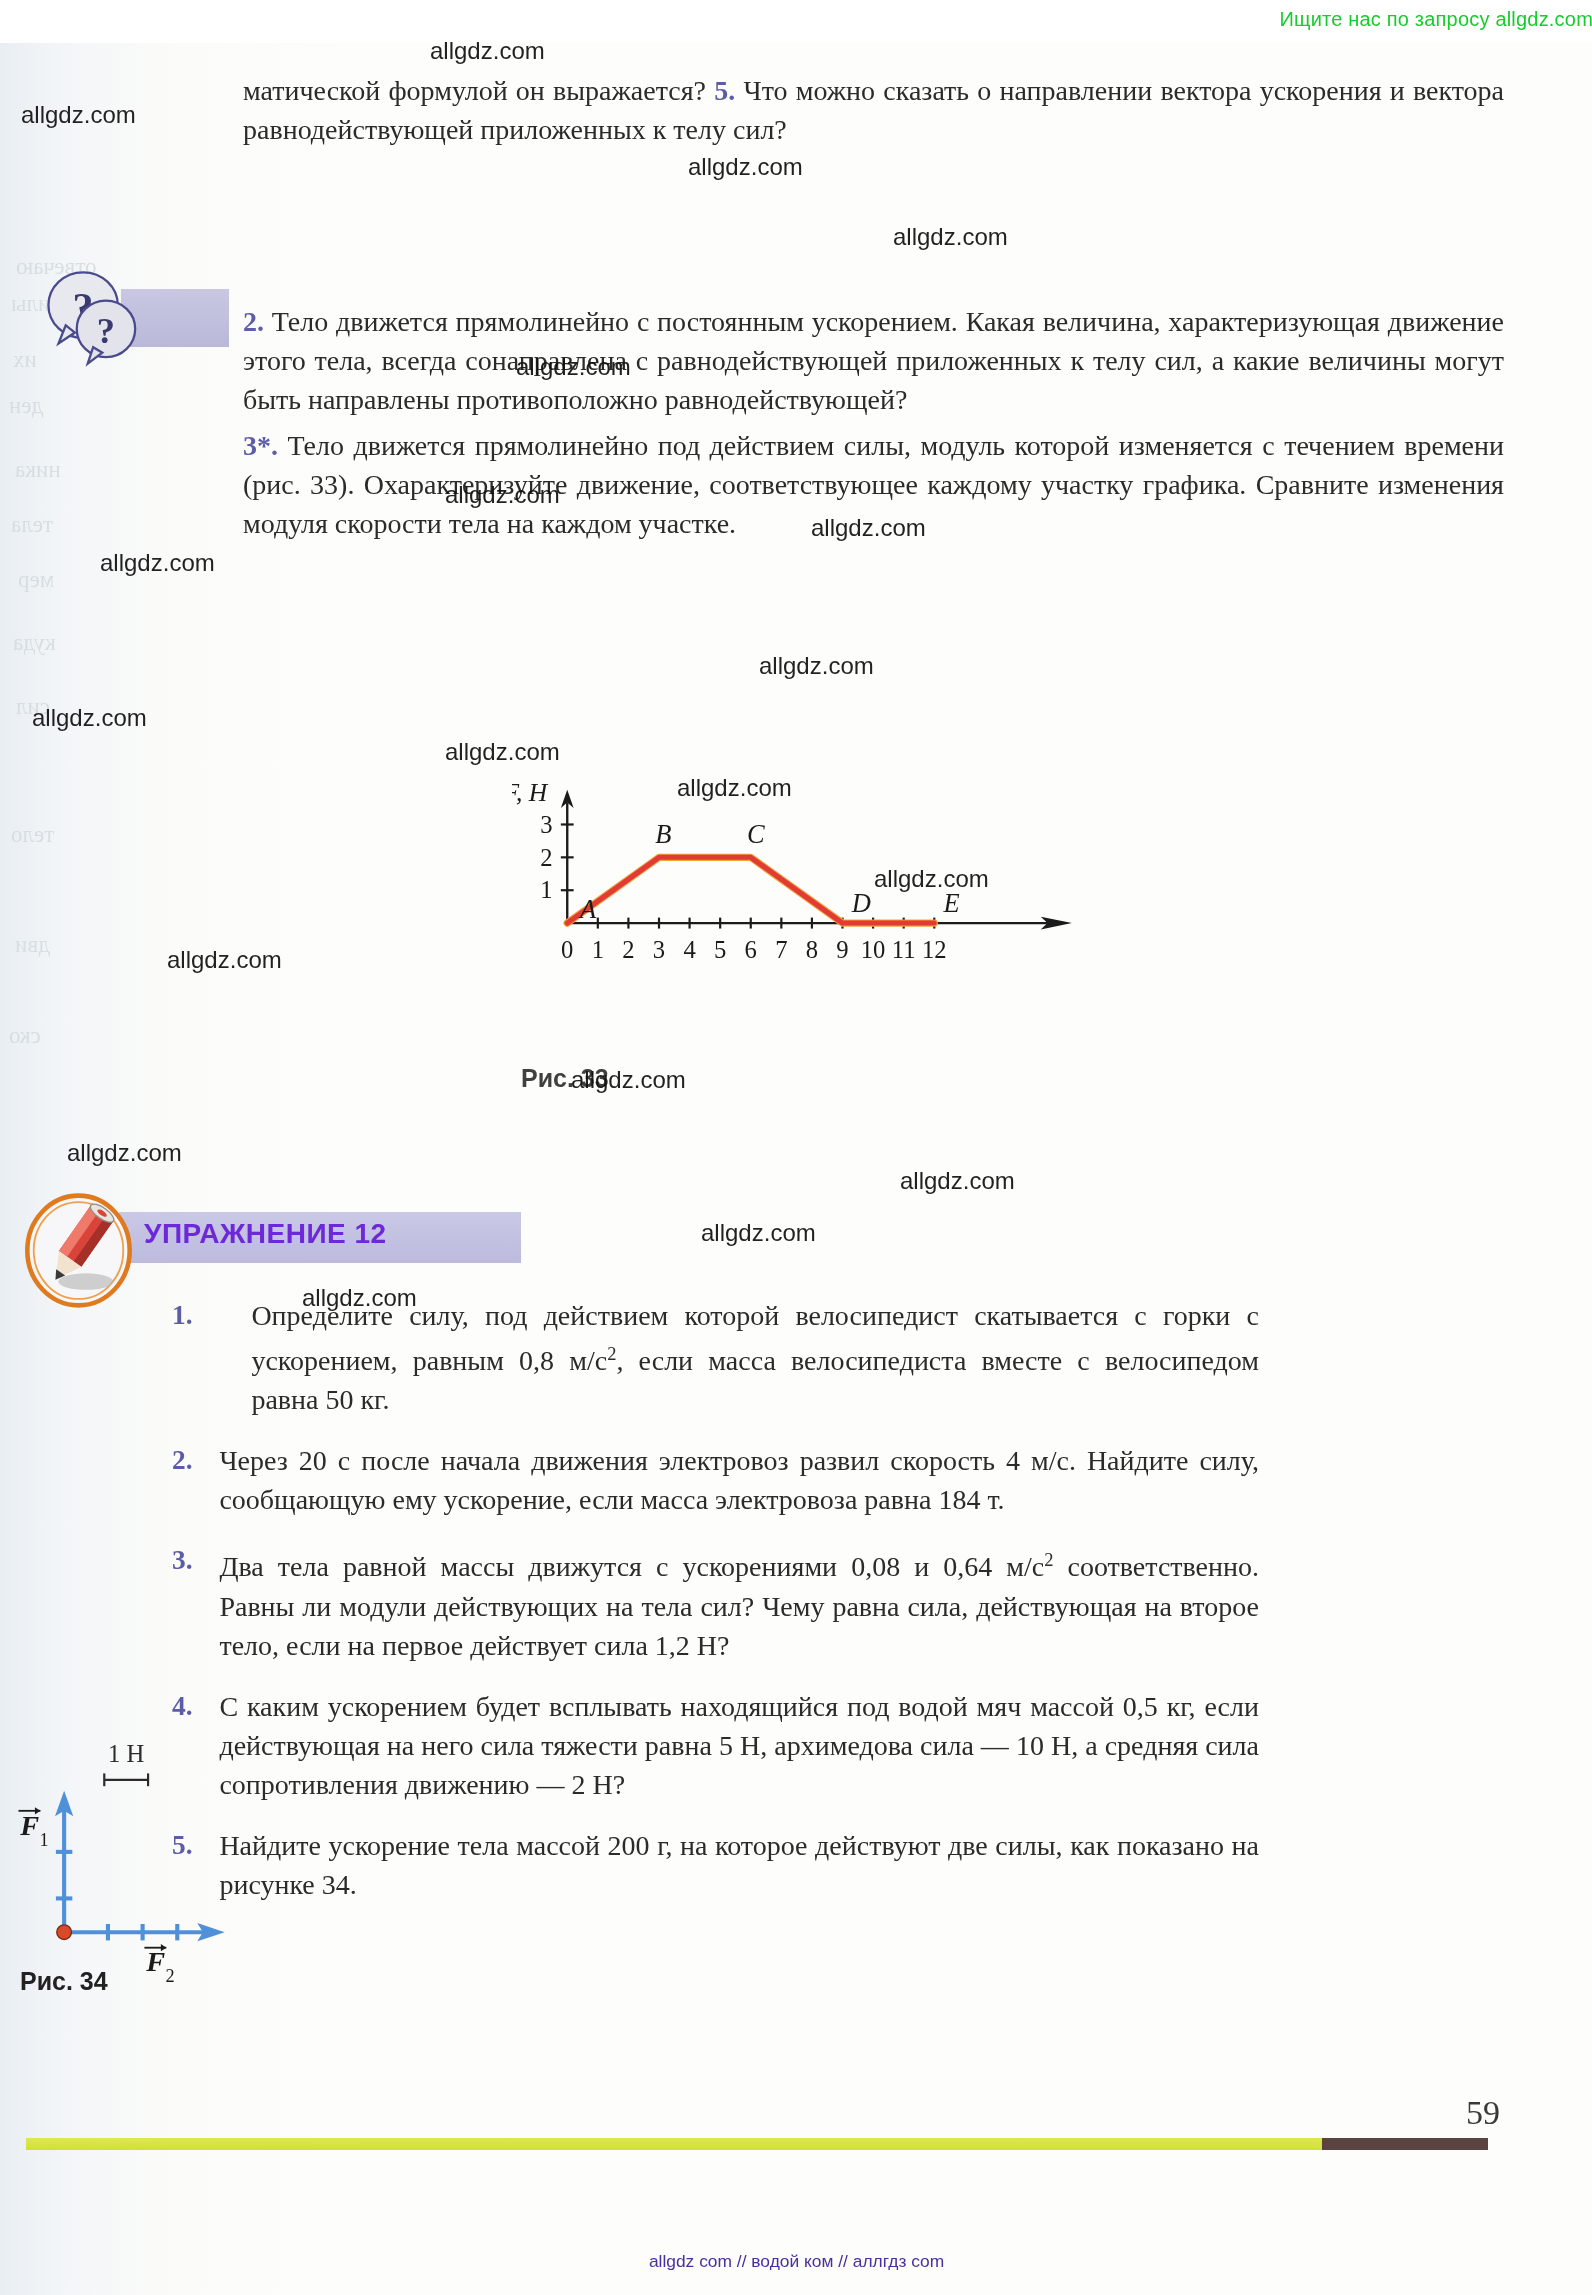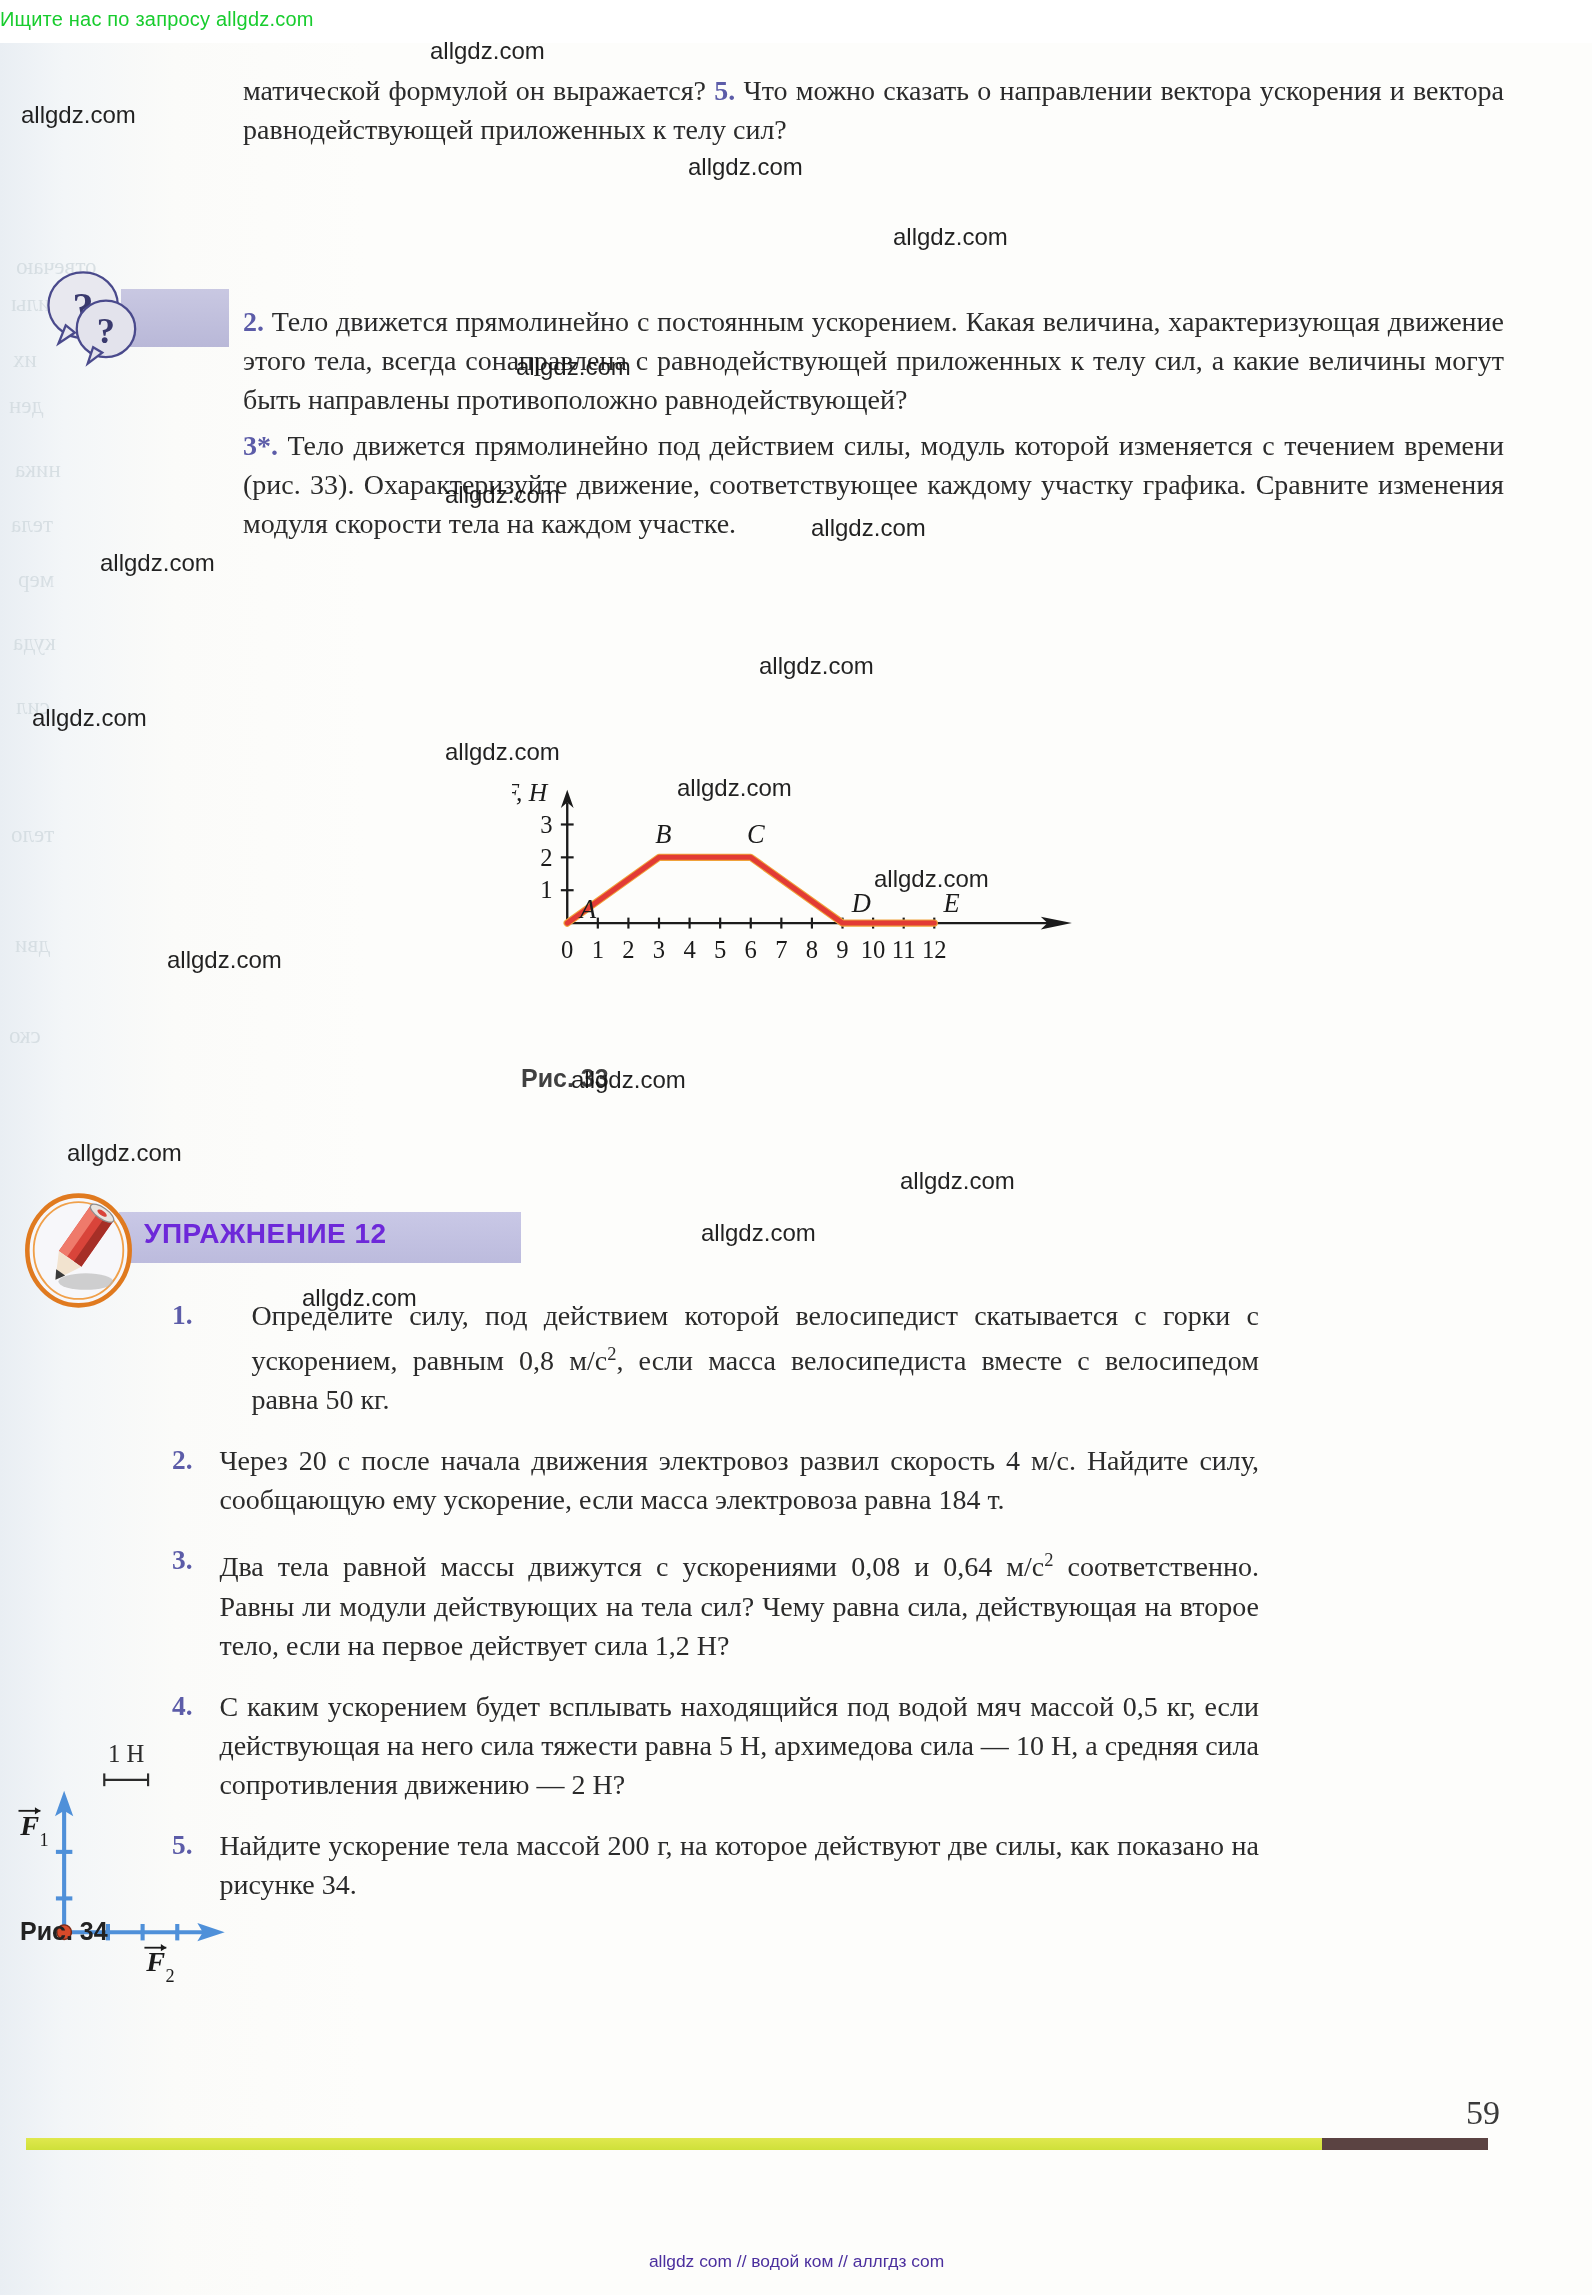--- a/index.html
+++ b/index.html
@@ -12,21 +12,21 @@
   
   .paper{
     position:absolute;left:0;top:0;width:1593px;height:2295px;
     background:
       linear-gradient(90deg,#e9eef3 0px,#f3f6f8 64px,#fbfbf9 174px,#fdfdfb 365px,#fdfdfb 100%);
   }
   .topband{
     position:absolute;left:0;top:0;width:1593px;height:43px;background:#ffffff;
   }
   .searchnote{
-    position:absolute;top:8.2px;left:0;width:1593px;text-align:left;
+    position:absolute;top:8.2px;left:0;width:1593px;text-align:right;
     color:#18cc2e;font-family:"Liberation Sans",sans-serif;font-size:20px;
     letter-spacing:0.2px;
   }
   
   .wm{
     position:absolute;color:#111;font-family:"Liberation Sans",sans-serif;
     font-size:24px;white-space:nowrap;opacity:.93;
   }
   
   .ghost{
@@ -62,21 +62,21 @@
   .pencilwrap{position:absolute;left:20px;top:1192px;width:117px;height:117px;}
   
   .fig33{position:absolute;left:512px;top:777px;width:567px;height:210px;}
   .fig33cap{
     position:absolute;left:521px;top:1064px;
     font-family:"Liberation Sans",sans-serif;font-weight:bold;font-size:25px;color:#404040;
   }
   
   .fig34{position:absolute;left:9.1px;top:1736px;width:238px;height:292px;}
   .fig34cap{
-    position:absolute;left:20px;top:1917px;
+    position:absolute;left:20px;top:1967px;
     font-family:"Liberation Sans",sans-serif;font-weight:bold;font-size:25px;color:#222;
   }
   
   .footbar{
     position:absolute;left:25.6px;top:2138px;width:1462px;height:12px;
     background:linear-gradient(180deg,#dfe84e,#cfe03a);
   }
   .footbar .dark{
     position:absolute;right:0;top:0;width:166px;height:12px;background:#5b4342;
   }

